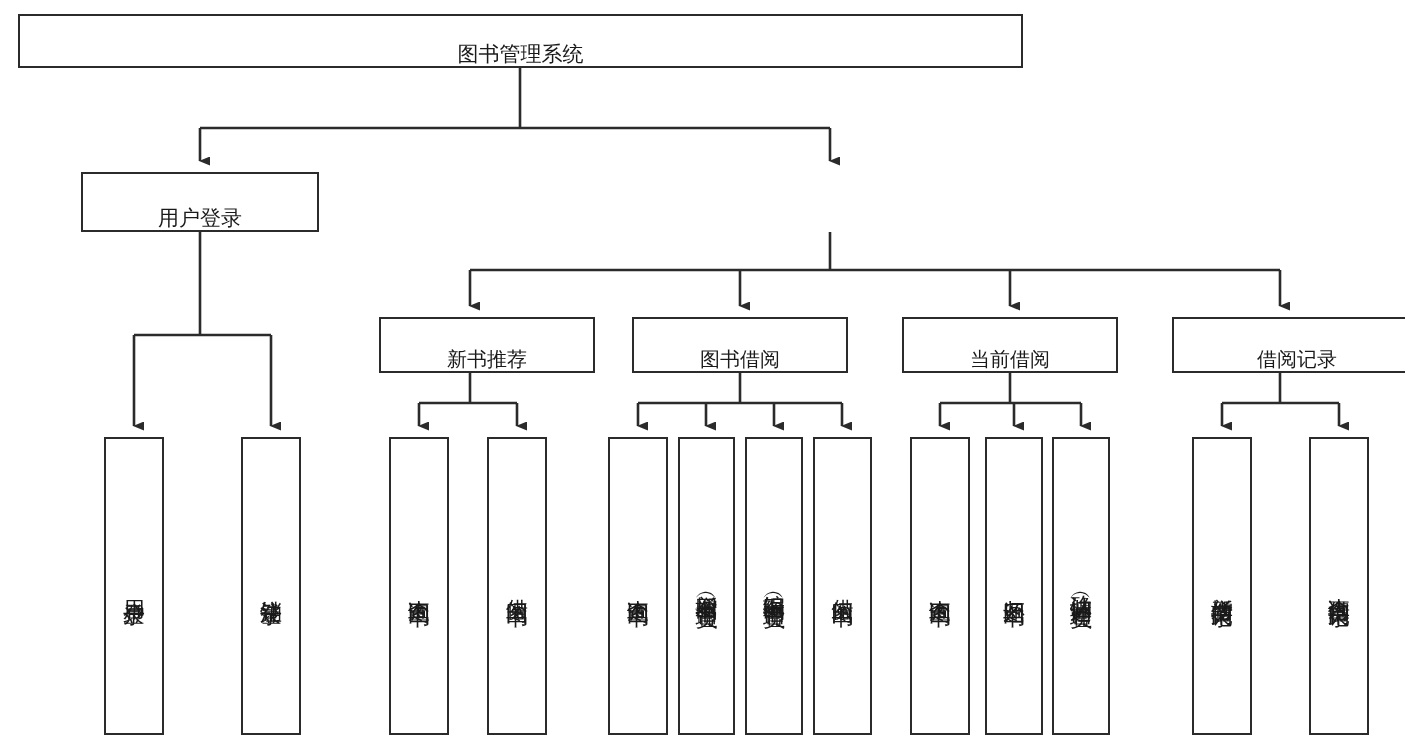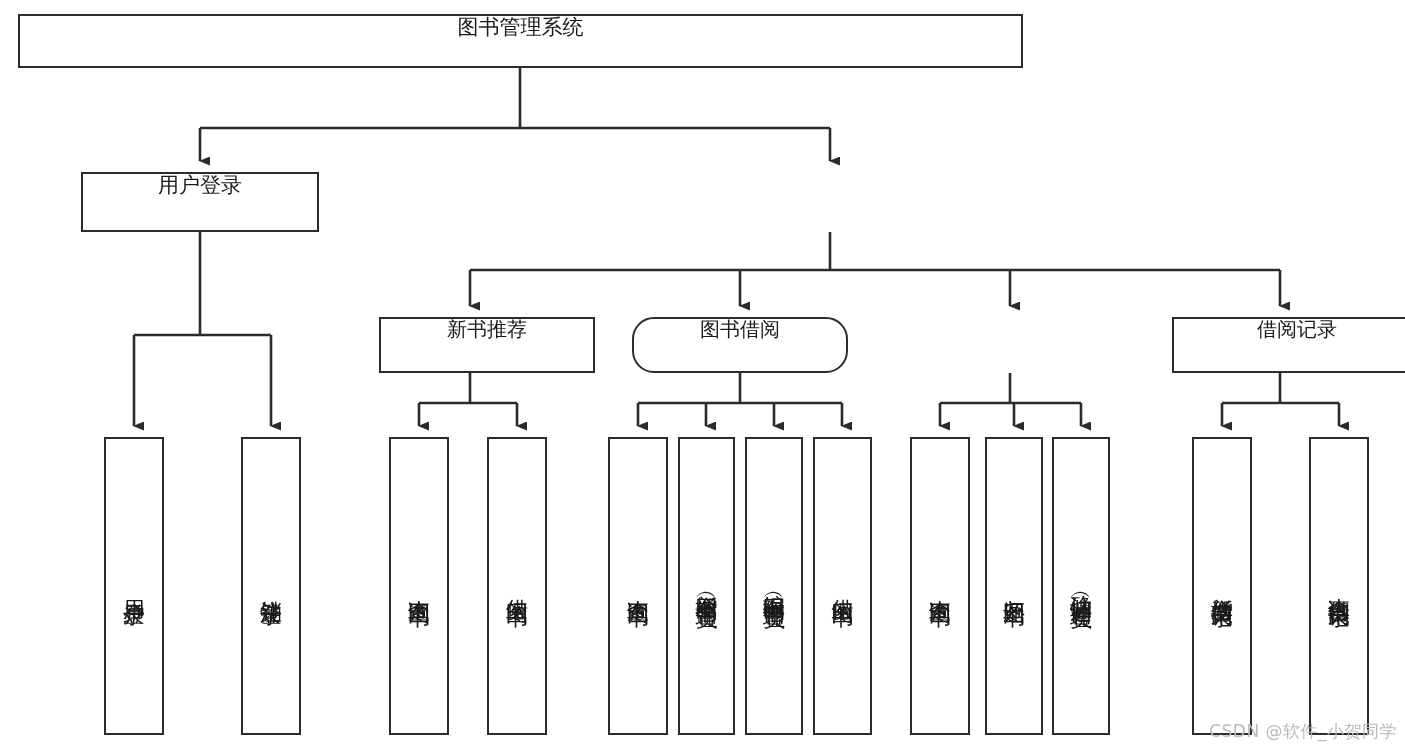--- a/index.html
+++ b/index.html
@@ -25,21 +25,21 @@
     width: 1405px;
     height: 747px;
     pointer-events: none;
   }
   .node {
     position: absolute;
     box-sizing: border-box;
     background: #ffffff;
     border: 2px solid #2b2b2b;
     display: flex;
-    align-items: flex-start;
+    align-items: flex-end;
     justify-content: center;
     z-index: 2;
   }
   .node-label {
     font-family: "DejaVu Sans", "Liberation Sans", sans-serif;
     color: #1a1a1a;
     line-height: 1.08;
     white-space: nowrap;
     text-align: center;
   }
@@ -123,22 +123,25 @@
     <span class="node-label">图书管理系统</span>
   </div>
 
   <div class="node level2" style="left: 81px; top: 172px; width: 238px; height: 60px;">
     <span class="node-label">用户登录</span>
   </div>
 
   <div class="node level3" style="left: 362px; top: 317px; width: 216px; height: 56px; margin-left: 17px;">
     <span class="node-label">新书推荐</span>
   </div>
-  <div class="node level3" style="left: 632px; top: 317px; width: 216px; height: 56px; border-radius: 22px;">
+  <div class="node level3" style="left: 632px; top: 317px; width: 216px; height: 56px;">
     <span class="node-label">图书借阅</span>
+  </div>
+  <div class="node level3" style="left: 902px; top: 317px; width: 216px; height: 56px;">
+    <span class="node-label">当前借阅</span>
   </div>
   <div class="node level3" style="left: 1172px; top: 317px; width: 250px; height: 56px;">
     <span class="node-label">借阅记录</span>
   </div>
 
   <div class="node leaf" style="left: 104px; top: 437px; width: 60px; height: 298px;">
     <span class="node-label">用户登录</span>
   </div>
   <div class="node leaf" style="left: 241px; top: 437px; width: 60px; height: 298px;">
     <span class="node-label">注销登录</span>
@@ -170,14 +173,13 @@
   <div class="node leaf" style="left: 1052px; top: 437px; width: 58px; height: 298px;">
     <span class="node-label">确认归还（管理员）</span>
   </div>
   <div class="node leaf" style="left: 1192px; top: 437px; width: 60px; height: 298px;">
     <span class="node-label">新增借阅记录</span>
   </div>
   <div class="node leaf" style="left: 1309px; top: 437px; width: 60px; height: 298px;">
     <span class="node-label">查询借阅记录</span>
   </div>
 
-  <div id="watermark">CSDN @软件_小贺同学</div>
 </div>
 
 </body></html>

